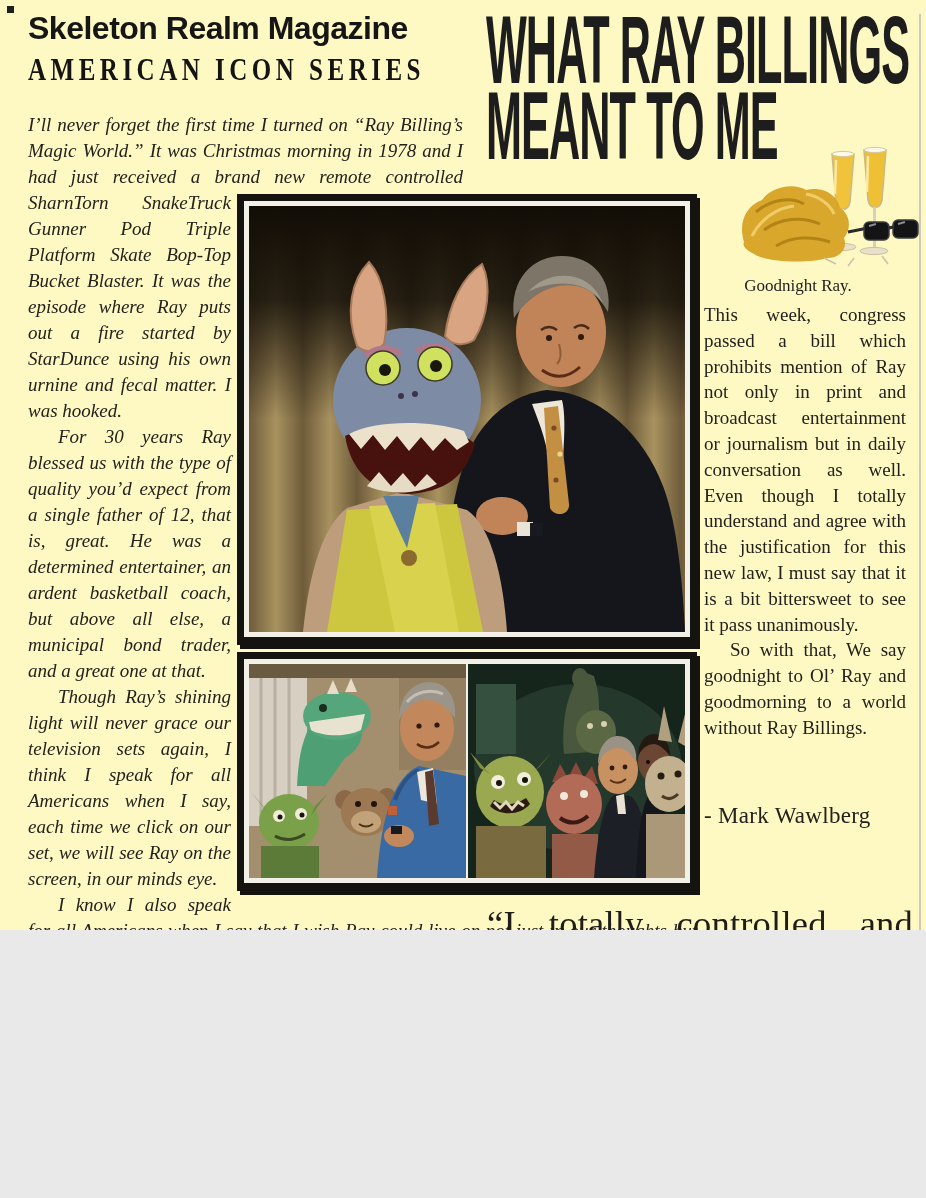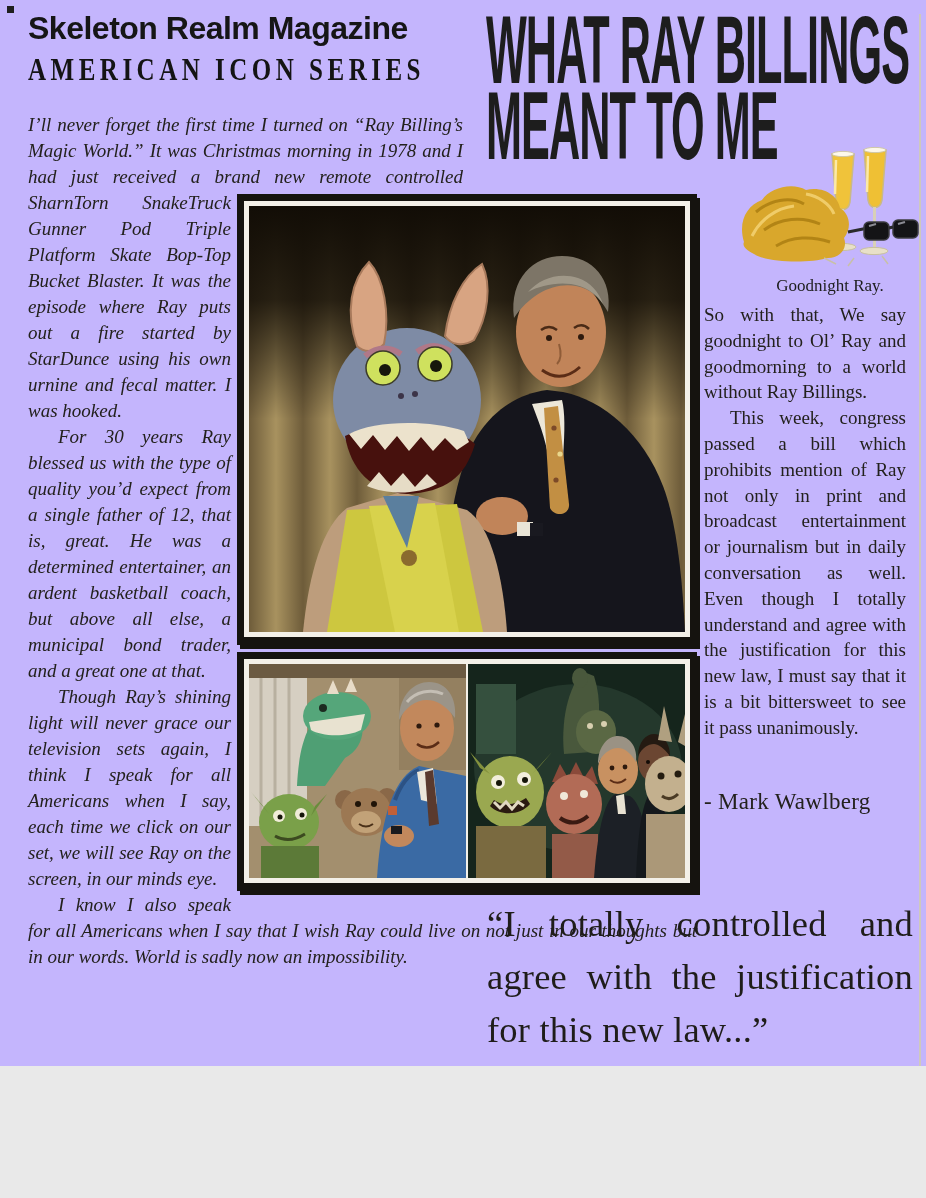--- a/index.html
+++ b/index.html
@@ -1,16 +1,16 @@
 <!DOCTYPE html>
 <html><head>
 <meta charset="utf-8">
 <style>
   html,body{margin:0;padding:0;background:#e9e9e9;}
-  .page{position:relative;width:926px;height:1066px;margin:0 auto;background:#c4b5fd;
+  .page{position:relative;width:926px;height:930px;margin:0 auto;background:#fef9c3;
         overflow:hidden;font-family:"Liberation Serif",serif;color:#23211d;}
   .scan-dot{position:absolute;left:7px;top:6px;width:7px;height:7px;background:#1f1f1f;}
   .page-edge{position:absolute;left:919px;top:14px;width:2px;height:1140px;background:#cfc9bd;}
 
   .masthead{position:absolute;left:28px;top:10px;font-family:"Liberation Sans",sans-serif;
             font-weight:bold;font-size:32px;letter-spacing:-0.5px;color:#161616;}
   .series{position:absolute;left:28px;top:52px;font-family:"Liberation Serif",serif;
           font-weight:bold;font-size:25px;letter-spacing:0.18em;color:#141414;
           transform:scaleY(1.25);transform-origin:left top;white-space:nowrap;}
 
@@ -26,28 +26,28 @@
   .photo-float{float:right;clear:right;width:460px;margin:0 0 12px 6px;}
 
   .photo-frame{background:#15130f;padding:7px 7px 8px;box-shadow:3px 4px 0 #15130f;}
   .photo-frame.strip{margin-top:7px;}
   .photo-inner{background:#f3f0e8;padding:5px;}
   .photo-inner svg{display:block;}
   .strip-inner{display:flex;gap:2px;background:#f3f0e8;padding:5px;}
 
   .champagne{position:absolute;left:736px;top:146px;width:188px;height:128px;}
   .champagne svg{display:block;width:100%;height:100%;}
-  .photo-caption{position:absolute;left:736px;top:276px;width:188px;text-align:center;
+  .photo-caption{position:absolute;left:704px;top:276px;width:188px;text-align:center;
                  font-size:17px;color:#1d1d1d;}
 
   .right-col{position:absolute;left:704px;top:302px;width:202px;font-size:19px;
              line-height:25.8px;text-align:justify;}
   .right-col p{margin:0;}
   .right-col p + p{text-indent:26px;}
-  .byline{margin-top:48px;font-size:23px;letter-spacing:0.3px;text-align:left;}
+  .byline{margin-top:62px;font-size:23px;letter-spacing:0.3px;text-align:left;}
 
   .pull-quote{position:absolute;left:487px;top:897px;width:426px;font-size:36.5px;
               line-height:53px;text-align:justify;color:#1f1d1a;letter-spacing:0.2px;}
 </style>
 </head>
 <body>
 
 <div class="page">
 
   <div class="scan-dot"></div>
@@ -277,21 +277,21 @@
       </div>
     </div>
 
     <p>I’ll never forget the first time I turned on “Ray Billing’s Magic World.” It was Christmas morning in 1978 and I had just received a brand new remote controlled SharnTorn SnakeTruck Gunner Pod Triple Platform Skate Bop-Top Bucket Blaster. It was the episode where Ray puts out a fire started by StarDunce using his own urnine and fecal matter. I was hooked.</p>
     <p>For 30 years Ray blessed us with the type of quality you’d expect from a single father of 12, that is, great. He was a determined entertainer, an ardent basketball coach, but above all else, a municipal bond trader, and a great one at that.</p>
     <p>Though Ray’s shining light will never grace our television sets again, I think I speak for all Americans when I say, each time we click on our set, we will see Ray on the screen, in our minds eye.</p>
     <p>I know I also speak for all Americans when I say that I wish Ray could live on not just in our thoughts but in our words. World is sadly now an impossibility.</p>
   </div>
 
   <div class="right-col">
+    <p>This week, congress passed a bill which prohibits mention of Ray not only in print and broadcast entertainment or journalism but in daily conversation as well. Even though I totally understand and agree with the justification for this new law, I must say that it is a bit bittersweet to see it pass unanimously.</p>
     <p>So with that, We say goodnight to Ol’ Ray and goodmorning to a world without Ray Billings.</p>
-    <p>This week, congress passed a bill which prohibits mention of Ray not only in print and broadcast entertainment or journalism but in daily conversation as well. Even though I totally understand and agree with the justification for this new law, I must say that it is a bit bittersweet to see it pass unanimously.</p>
     <div class="byline">- Mark Wawlberg</div>
   </div>
 
   <div class="pull-quote">“I totally controlled and agree with the justification for this new law...”</div>
 
   <div class="page-edge"></div>
 </div>
 
 </body></html>

